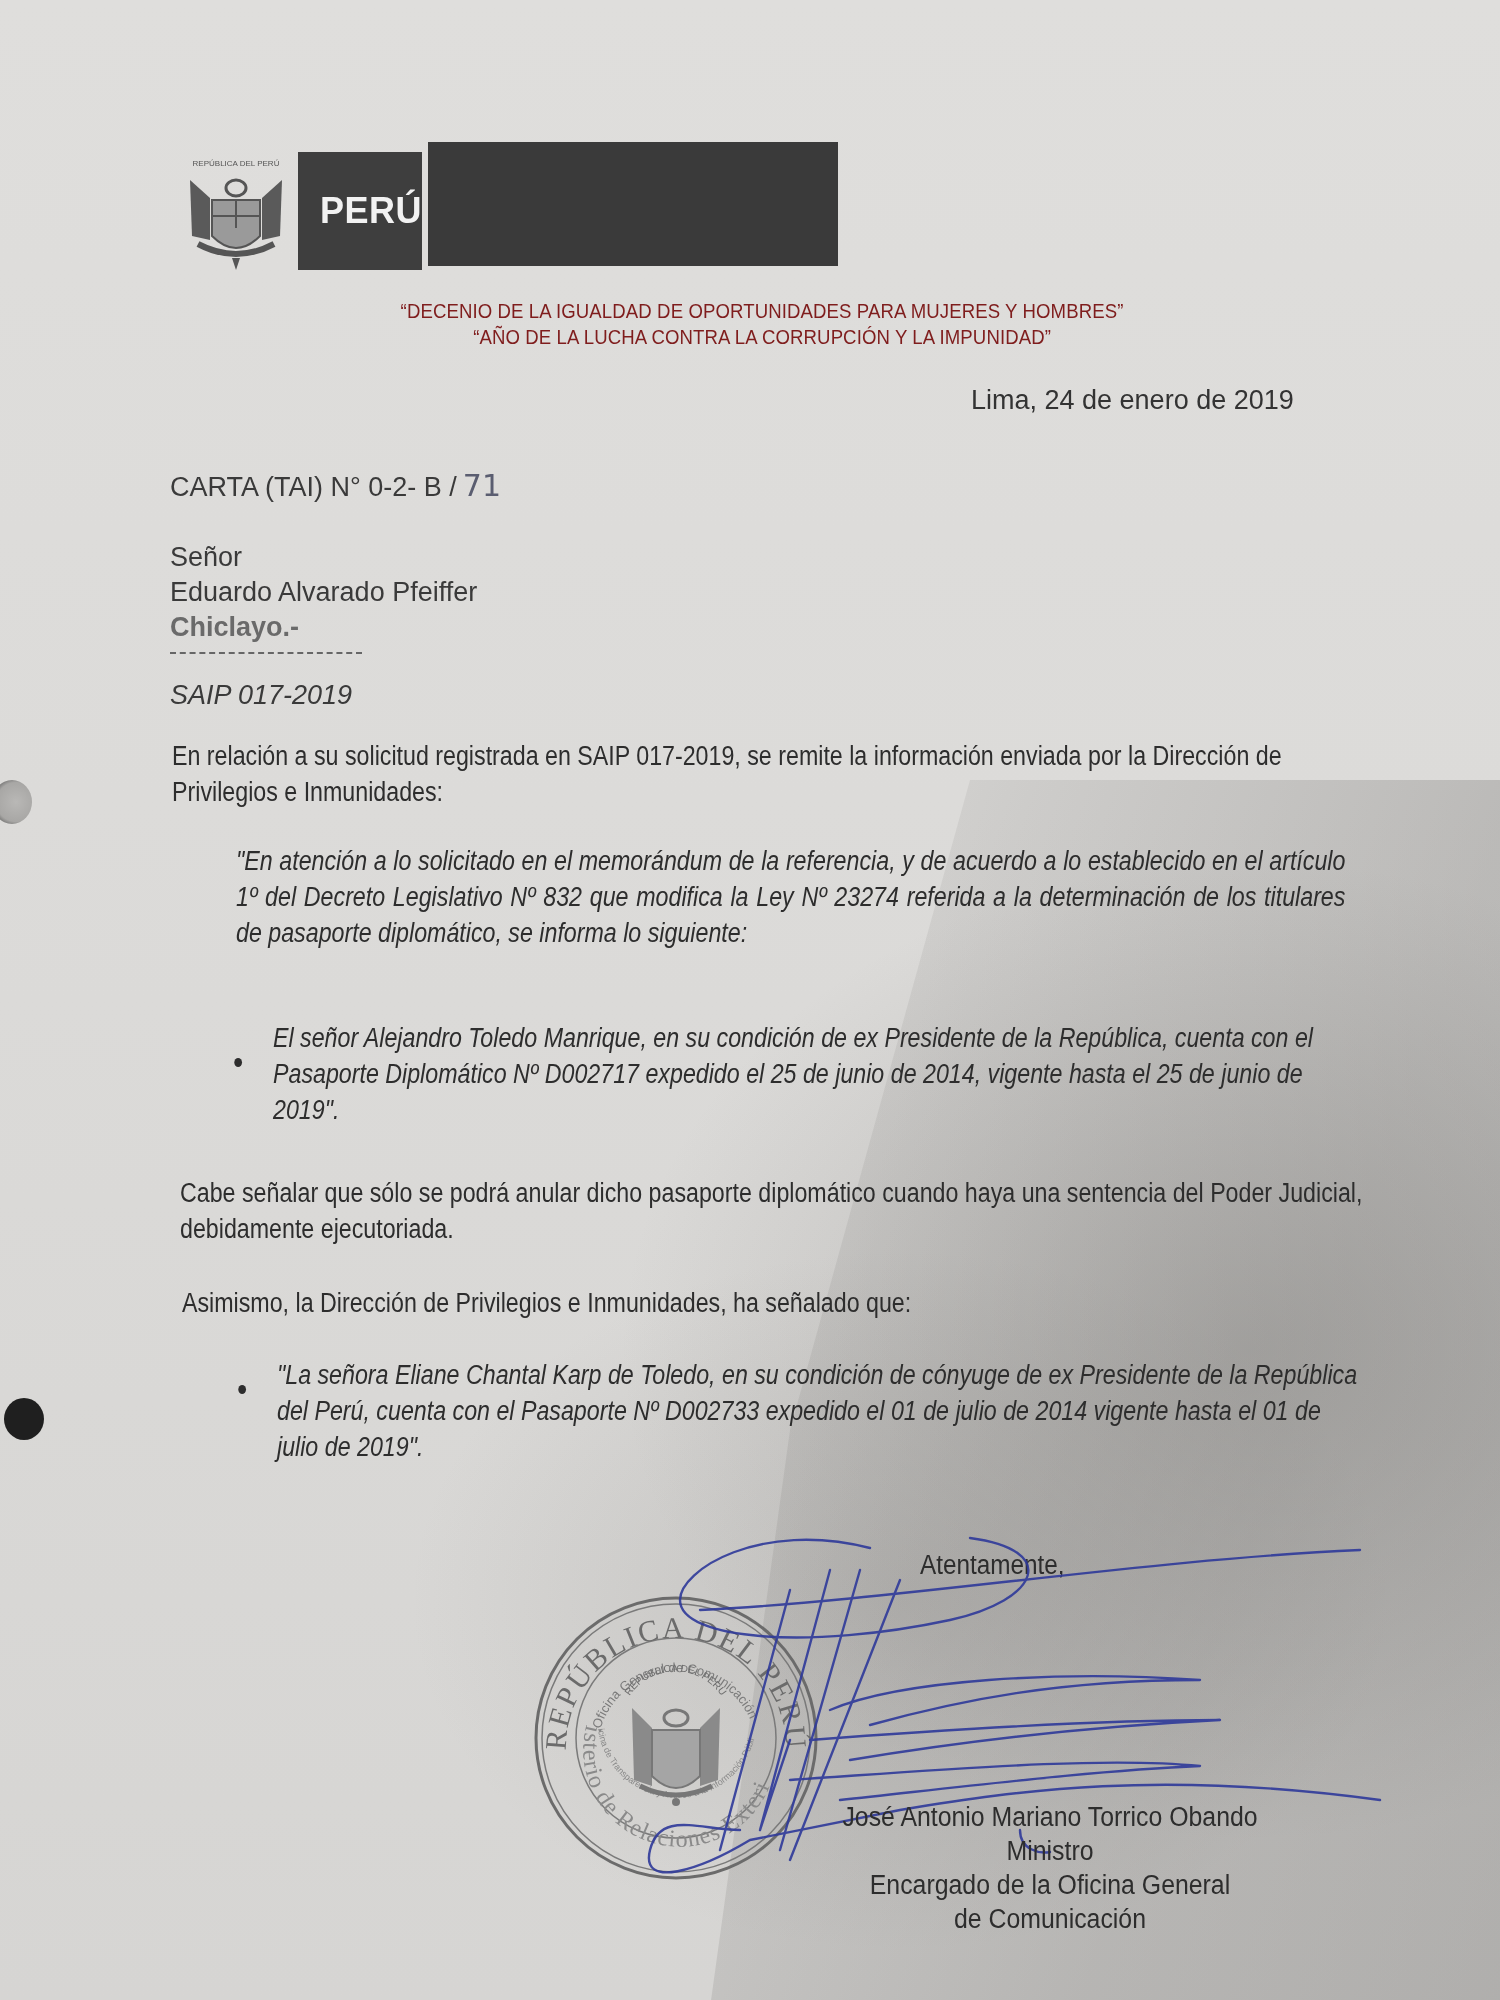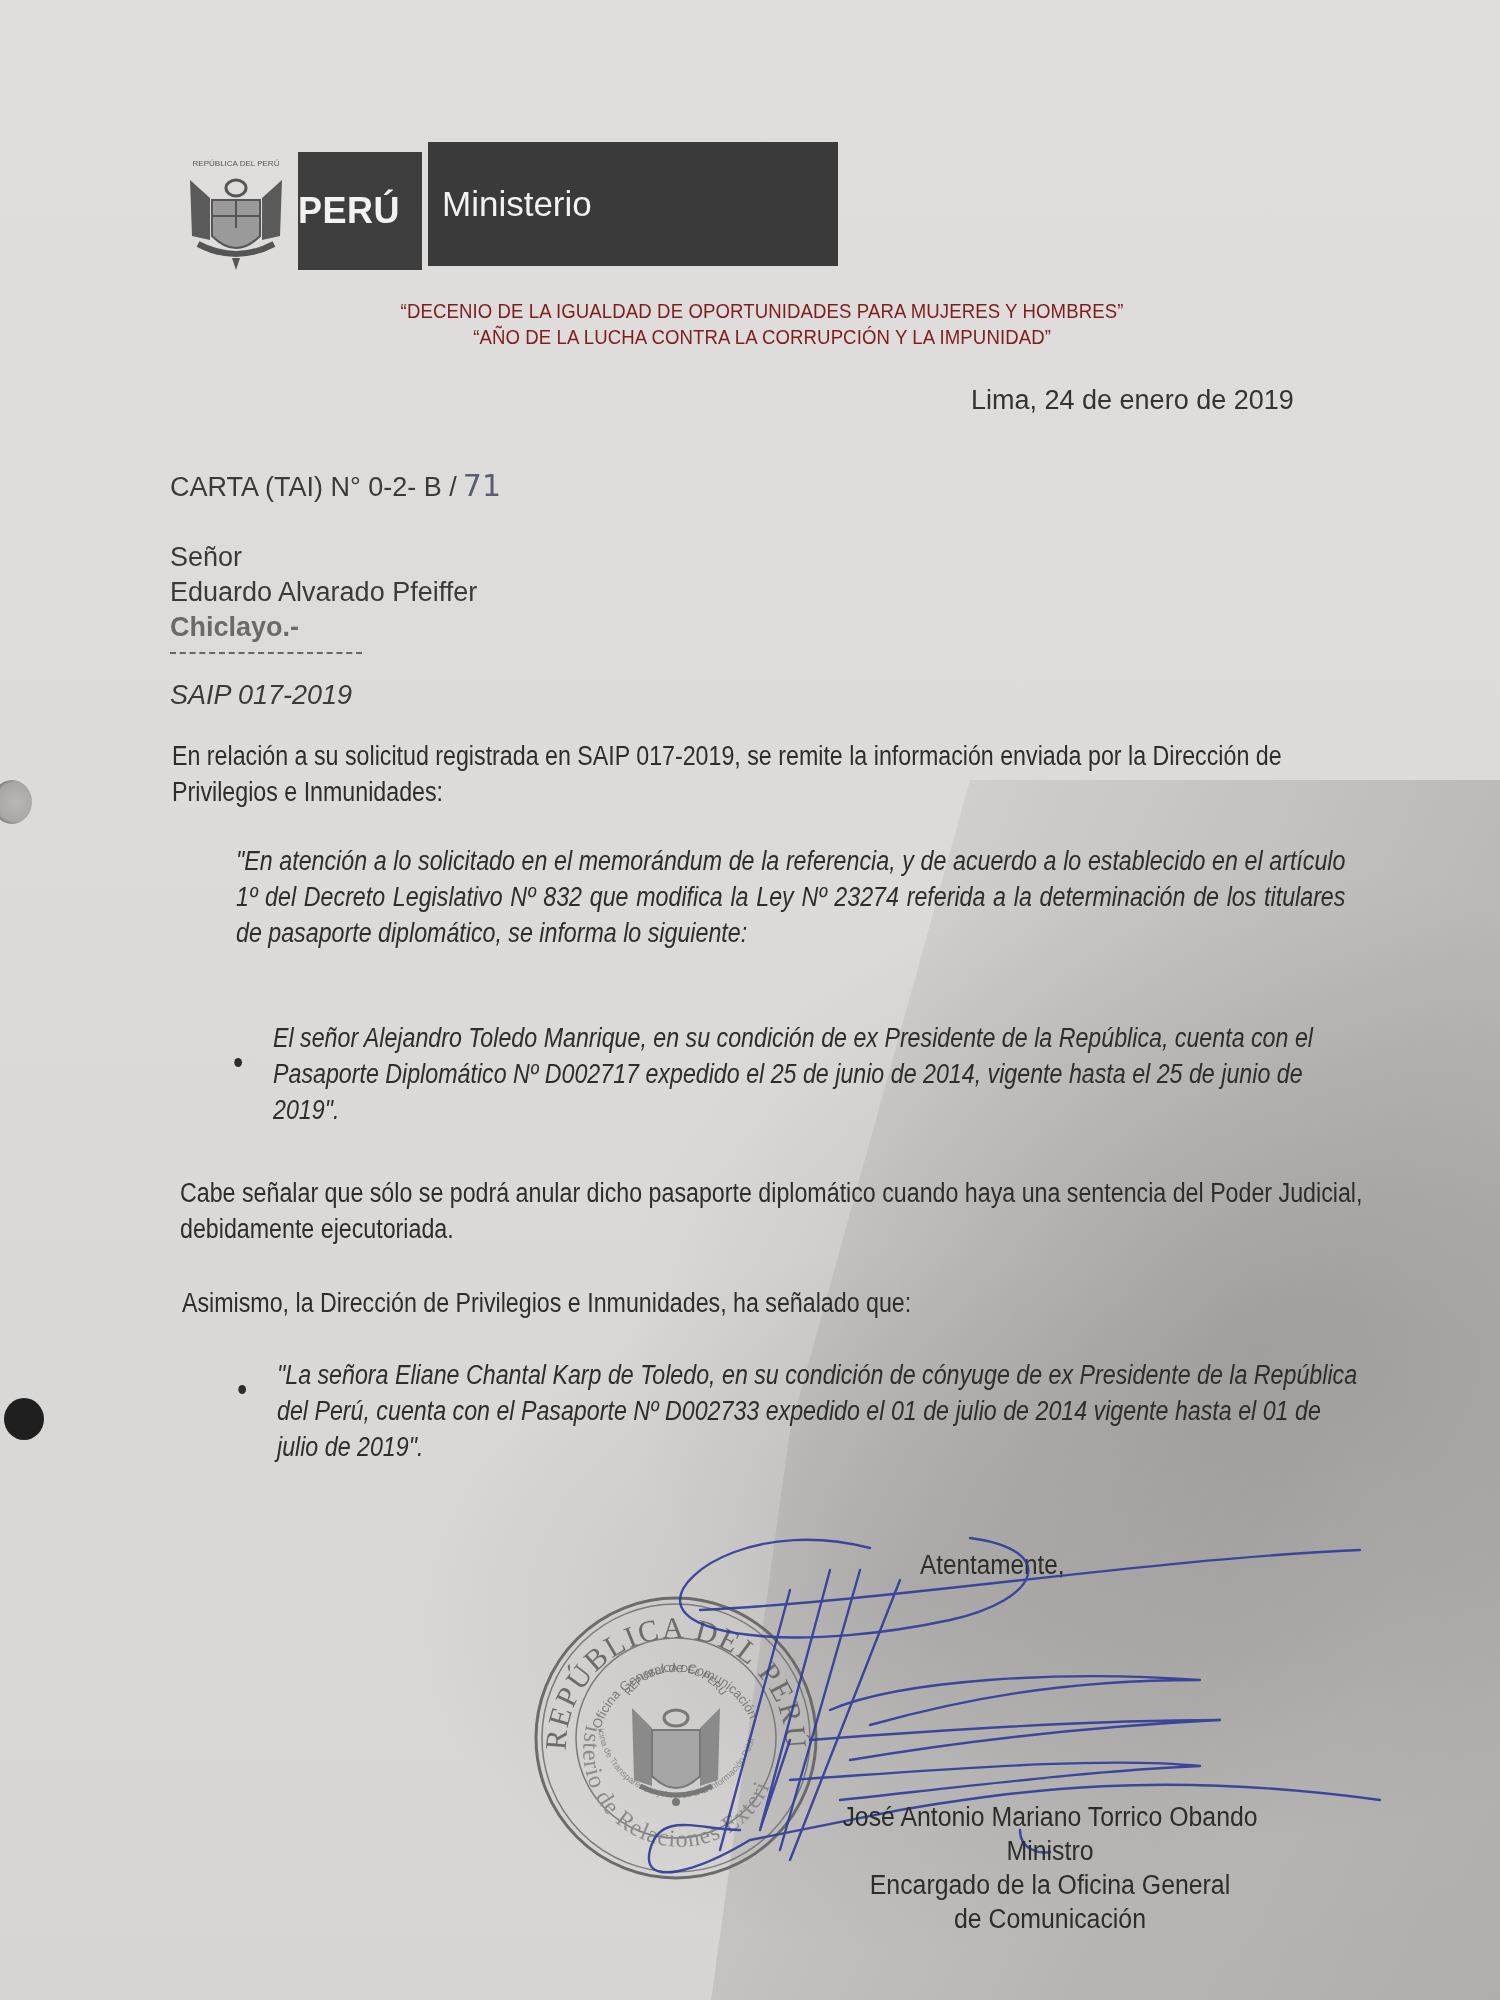--- a/index.html
+++ b/index.html
@@ -27,21 +27,21 @@
       position: absolute; border-radius: 50%;
     }
     .hole-1 { left: -8px; top: 780px; width: 40px; height: 44px; background: radial-gradient(circle at 60% 50%, #b9b8b6 0%, #a8a7a5 60%, #555 85%, #222 100%); }
     .hole-2 { left: 4px; top: 1398px; width: 40px; height: 42px; background: #1f1f1f; }
 
     
     .logo { position: absolute; left: 180px; top: 140px; height: 130px; display: flex; align-items: stretch; }
     .crest { width: 112px; height: 132px; position: relative; margin-right: 6px; }
     .peru-block {
       background: #3e3e3e; color: #f2f2f2; width: 124px; margin-top: 12px; height: 118px;
-      display: flex; align-items: center; justify-content: flex-start;
+      display: flex; align-items: center; justify-content: flex-end;
       font-weight: bold; font-size: 36px; letter-spacing: 0.5px;
     }
     .min-block {
       background: #3a3a3a; color: #f2f2f2; width: 410px; margin-left: 6px; margin-top: 2px; height: 124px;
       display: flex; flex-direction: column; justify-content: center; padding-left: 14px; box-sizing: border-box;
       font-size: 35px; line-height: 36px;
     }
     .slogans { position: absolute; left: 0; width: 1500px; top: 298px; text-align: center; font-size: 20px; color: #7f1d1d; letter-spacing: 0.1px; }
     .slogans div { line-height: 26px; transform: scaleX(0.93); transform-origin: 52% 50%; }
     .slogans .s1 { margin-left: 20px; }
@@ -93,21 +93,20 @@
       <path d="M32 60 L80 60 L80 96 Q56 120 32 96 Z" fill="#9a9a9a" stroke="#555" stroke-width="2"></path>
       <path d="M56 60 L56 88 M32 76 L80 76" stroke="#555" stroke-width="2"></path>
       <path d="M18 104 Q56 124 94 104" fill="none" stroke="#555" stroke-width="6"></path>
       <path d="M52 118 L56 130 L60 118 Z" fill="#555"></path>
     </svg>
   </div>
   <div class="peru-block">
     <span>PERÚ</span>
   </div>
   <div class="min-block">
-    <span>Ministerio</span>
   </div>
 </div>
 
 <div class="slogans">
   <div class="s1">“DECENIO DE LA IGUALDAD DE OPORTUNIDADES PARA MUJERES Y HOMBRES”</div>
   <div class="s2">“AÑO DE LA LUCHA CONTRA LA CORRUPCIÓN Y LA IMPUNIDAD”</div>
 </div>
 
 <div class="date">Lima, 24 de enero de 2019</div>
 

